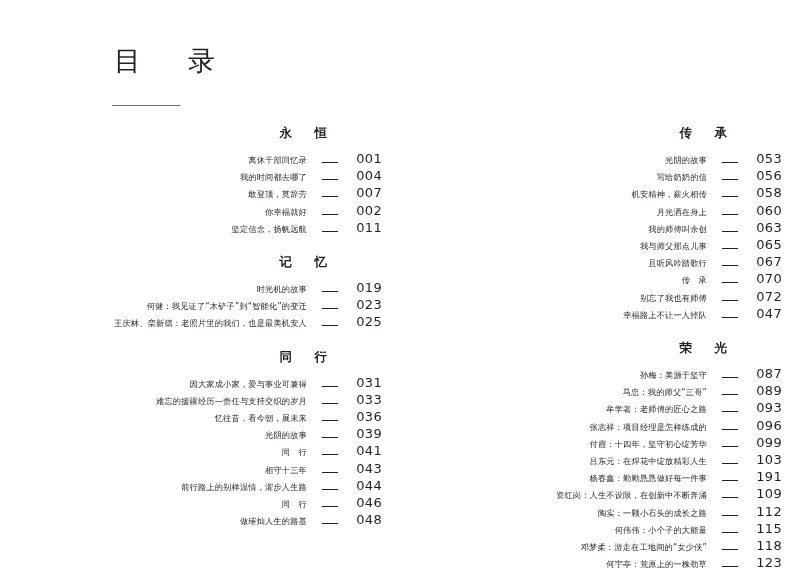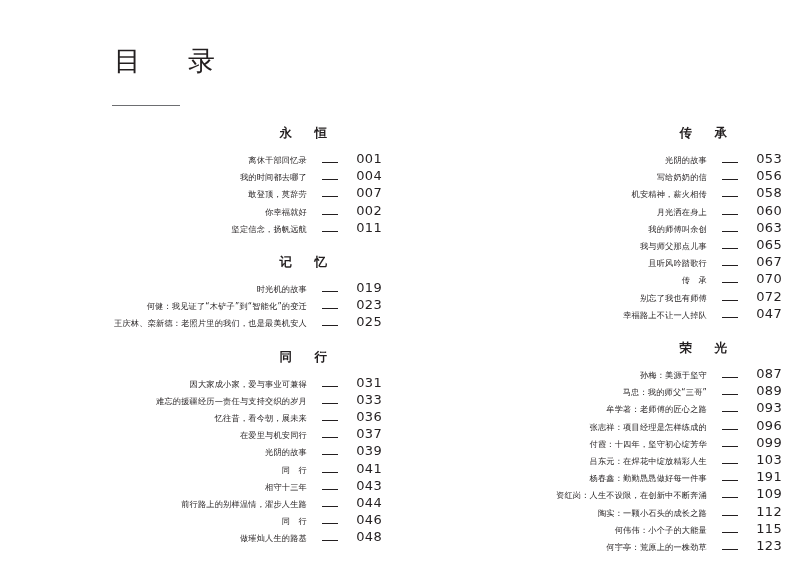--- a/index.html
+++ b/index.html
@@ -178,25 +178,20 @@
           <span class="entry-text">难忘的援疆经历—责任与支持交织的岁月</span>
           <span class="entry-leader"></span>
           <span class="entry-page">033</span>
         </div>
         <div class="entry">
           <span class="entry-text">忆往昔，看今朝，展未来</span>
           <span class="entry-leader"></span>
           <span class="entry-page">036</span>
         </div>
         <div class="entry">
-          <span class="entry-text">在爱里与机安同行</span>
-          <span class="entry-leader"></span>
-          <span class="entry-page">037</span>
-        </div>
-        <div class="entry">
           <span class="entry-text">光阴的故事</span>
           <span class="entry-leader"></span>
           <span class="entry-page">039</span>
         </div>
         <div class="entry">
           <span class="entry-text">同　行</span>
           <span class="entry-leader"></span>
           <span class="entry-page">041</span>
         </div>
         <div class="entry">
@@ -323,20 +318,25 @@
         </div>
         <div class="entry">
           <span class="entry-text">陶实：一颗小石头的成长之路</span>
           <span class="entry-leader"></span>
           <span class="entry-page">112</span>
         </div>
         <div class="entry">
           <span class="entry-text">何伟伟：小个子的大能量</span>
           <span class="entry-leader"></span>
           <span class="entry-page">115</span>
+        </div>
+        <div class="entry">
+          <span class="entry-text">邓梦柔：游走在工地间的“女少侠”</span>
+          <span class="entry-leader"></span>
+          <span class="entry-page">118</span>
         </div>
         <div class="entry">
           <span class="entry-text">何宇亭：荒原上的一株劲草</span>
           <span class="entry-leader"></span>
           <span class="entry-page">123</span>
         </div>
       </div>
 
     </div>
 

